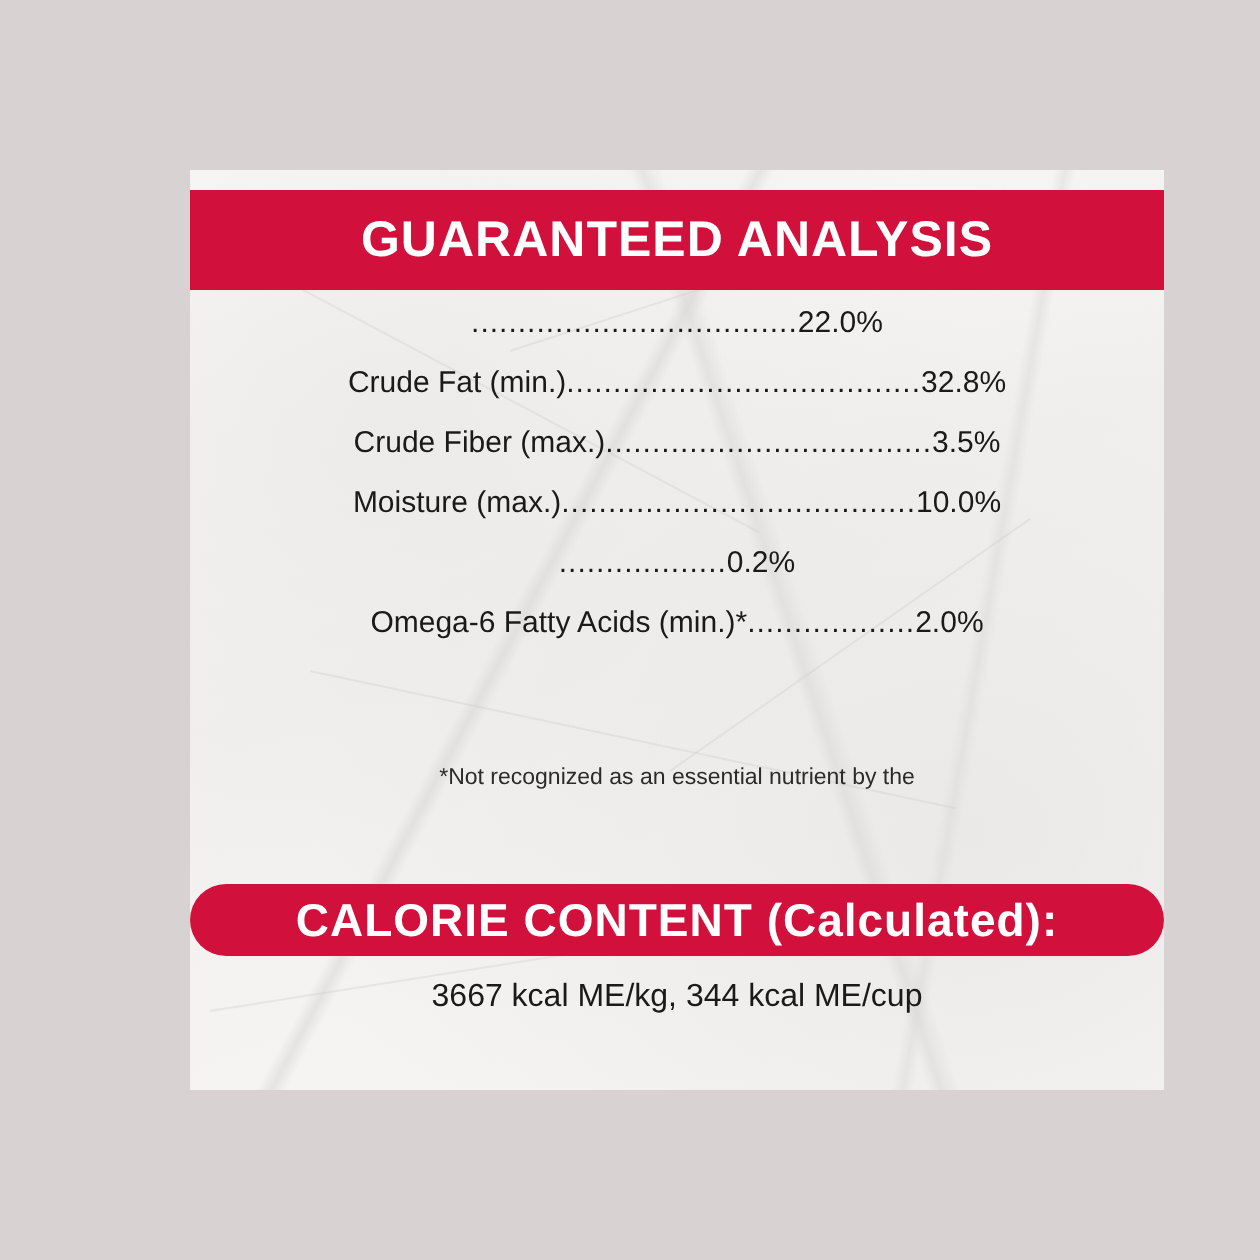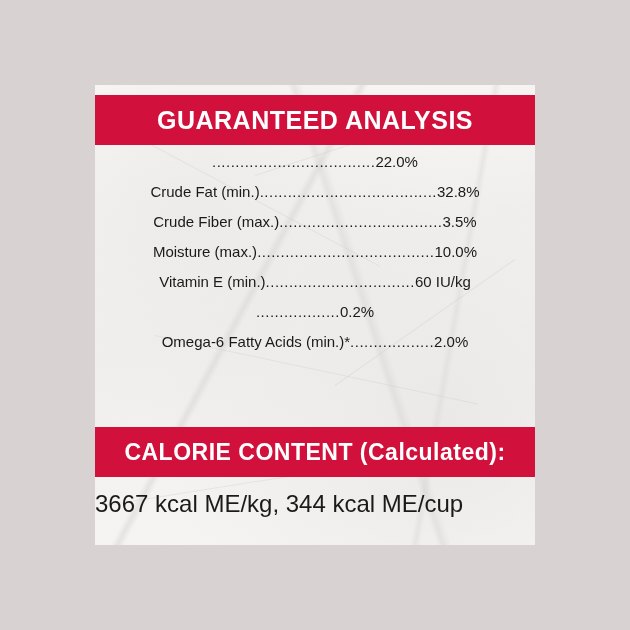--- a/index.html
+++ b/index.html
@@ -21,20 +21,21 @@
     height: 460px;
     background: #f7f6f4;
     background-image:
       linear-gradient(118deg, rgba(255,255,255,0) 0%, rgba(255,255,255,0) 38%, rgba(216,214,212,0.55) 39%, rgba(255,255,255,0) 40%),
       linear-gradient(72deg, rgba(255,255,255,0) 0%, rgba(255,255,255,0) 58%, rgba(214,212,210,0.45) 59%, rgba(255,255,255,0) 60.5%),
       linear-gradient(100deg, rgba(255,255,255,0) 0%, rgba(255,255,255,0) 76%, rgba(220,218,216,0.5) 77%, rgba(255,255,255,0) 78%),
       radial-gradient(ellipse at 22% 30%, rgba(236,234,232,0.9) 0%, rgba(247,246,244,0) 55%),
       radial-gradient(ellipse at 80% 72%, rgba(233,231,229,0.85) 0%, rgba(247,246,244,0) 60%),
       linear-gradient(160deg, #fbfaf9 0%, #f2f0ee 45%, #f8f7f6 100%);
     overflow: hidden;
+    padding-left: 47px;
   }
   .marble-vein {
     position: absolute;
     background: rgba(205,202,200,0.35);
     transform-origin: left center;
   }
   .band {
     position: absolute;
     left: 0;
     width: 100%;
@@ -42,22 +43,23 @@
     display: flex;
     align-items: center;
     justify-content: center;
     box-sizing: border-box;
   }
   .band-ga {
     top: 10px;
     height: 50px;
   }
   .band-cal {
-    top: 342px;
-    height: 50px;
+    top: 357px;
+    height: 36px;
+    border-radius: 18px;
   }
   .band-title {
     color: #ffffff;
     font-weight: bold;
     letter-spacing: 0.5px;
     white-space: nowrap;
   }
   .band-ga .band-title {
     font-size: 25px;
   }
@@ -99,22 +101,22 @@
     text-align: center;
     font-size: 11.5px;
     line-height: 1.45;
     color: #2b2b2b;
   }
   .calorie-value {
     position: absolute;
     left: 0;
     top: 405px;
     width: 100%;
-    text-align: left;
-    font-size: 24px;
+    text-align: center;
+    font-size: 16px;
     color: #1a1a1a;
   }
 </style>
 </head>
 <body>
 
 <div class="panel">
 
   <div class="marble-vein" style="left:20px; top:40px; width:300px; height:1px; transform:rotate(28deg);"></div>
   <div class="marble-vein" style="left:160px; top:90px; width:260px; height:1px; transform:rotate(-18deg);"></div>
@@ -145,40 +147,36 @@
       <span class="value">3.5%</span>
     </div>
 
     <div class="row">
       <span class="label">Moisture (max.)</span>
       <span class="dots">......................................</span>
       <span class="value">10.0%</span>
     </div>
 
 
-    <div class="row">
-      <span class="label">Vitamin E (min.)</span>
-      <span class="dots">................................</span>
-      <span class="value">60 IU/kg</span>
-    </div>
 
     <div class="row">
       <span class="dots">..................</span>
       <span class="value">0.2%</span>
     </div>
 
     <div class="row">
       <span class="label">Omega-6 Fatty Acids (min.)*</span>
       <span class="dots">..................</span>
       <span class="value">2.0%</span>
     </div>
 
   </div>
 
   <div class="footnote">
+    <div>*Not recognized as an essential nutrient by the</div>
   </div>
 
   <div class="band band-cal">
     <span class="band-title">CALORIE CONTENT (Calculated):</span>
   </div>
 
   <div class="calorie-value">3667 kcal ME/kg, 344 kcal ME/cup</div>
 
 </div>
 

